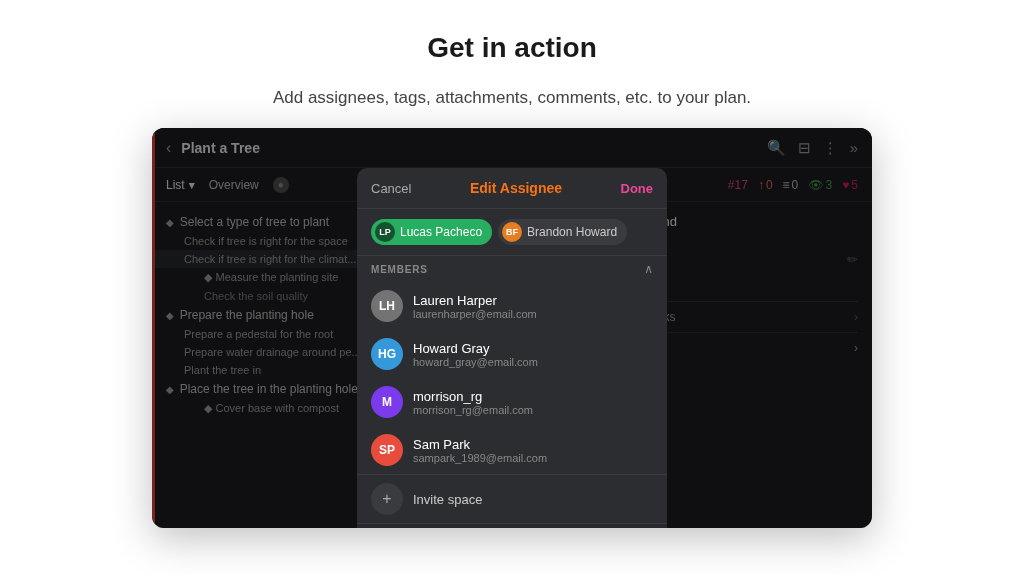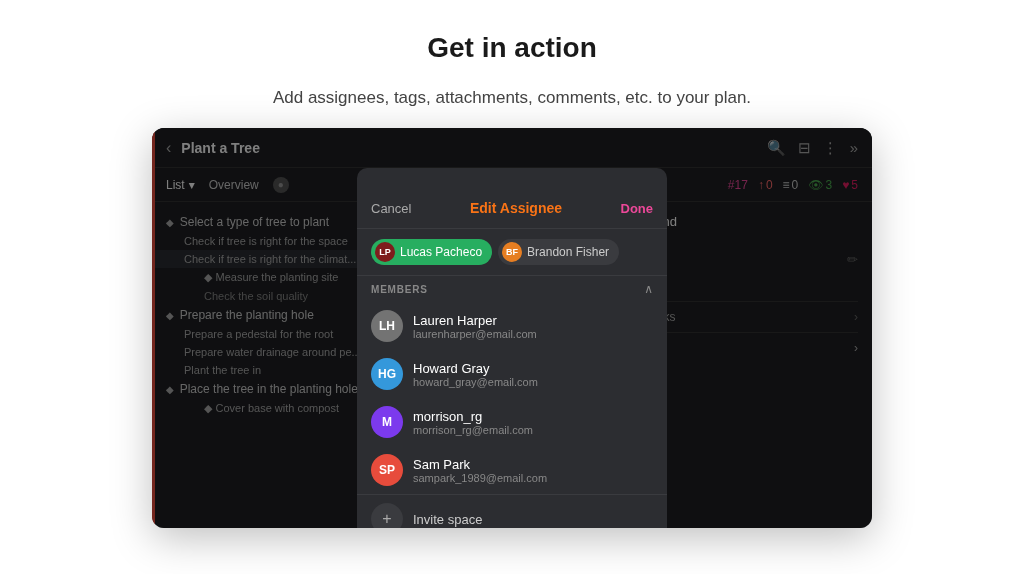--- a/index.html
+++ b/index.html
@@ -241,21 +241,20 @@
       border-radius: 10px;
       width: 310px;
       overflow: hidden;
     }
     .modal-header {
       display: flex;
       align-items: center;
       justify-content: space-between;
       padding: 12px 14px;
       border-bottom: 1px solid #3a3b3f;
-      margin-top: 20px;
     }
     .modal-cancel {
       color: #aaa;
       font-size: 13px;
       cursor: pointer;
     }
     .modal-title {
       color: #f97316;
       font-size: 14px;
       font-weight: 600;
@@ -285,21 +284,21 @@
     .chip-green { background: #27ae60; color: #fff; }
     .chip-dark { background: #3a3b3f; color: #ccc; }
     .chip-avatar {
       width: 20px; height: 20px;
       border-radius: 50%;
       display: flex; align-items: center; justify-content: center;
       font-size: 9px;
       font-weight: 700;
       color: #fff;
     }
-    .avatar-lp { background: #7f1d1d; }
+    .avatar-lp { background: #14532d; }
     .avatar-bf { background: #e67e22; }
 
     .section-header {
       display: flex;
       align-items: center;
       justify-content: space-between;
       padding: 6px 14px;
     }
     .section-label {
       color: #888;
@@ -470,21 +469,21 @@
           <span class="modal-done">Done</span>
         </div>
 
         <div class="assignee-chips">
           <div class="chip chip-green">
             <div class="chip-avatar avatar-lp">LP</div>
             <span>Lucas Pacheco</span>
           </div>
           <div class="chip chip-dark">
             <div class="chip-avatar avatar-bf">BF</div>
-            <span>Brandon Fisher</span>
+            <span>Brandon Howard</span>
           </div>
         </div>
 
         <div class="section-header">
           <span class="section-label">MEMBERS</span>
           <span class="section-collapse">∧</span>
         </div>
 
         <div class="member-row">
           <div class="member-avatar" style="background:#737373;">LH</div>

